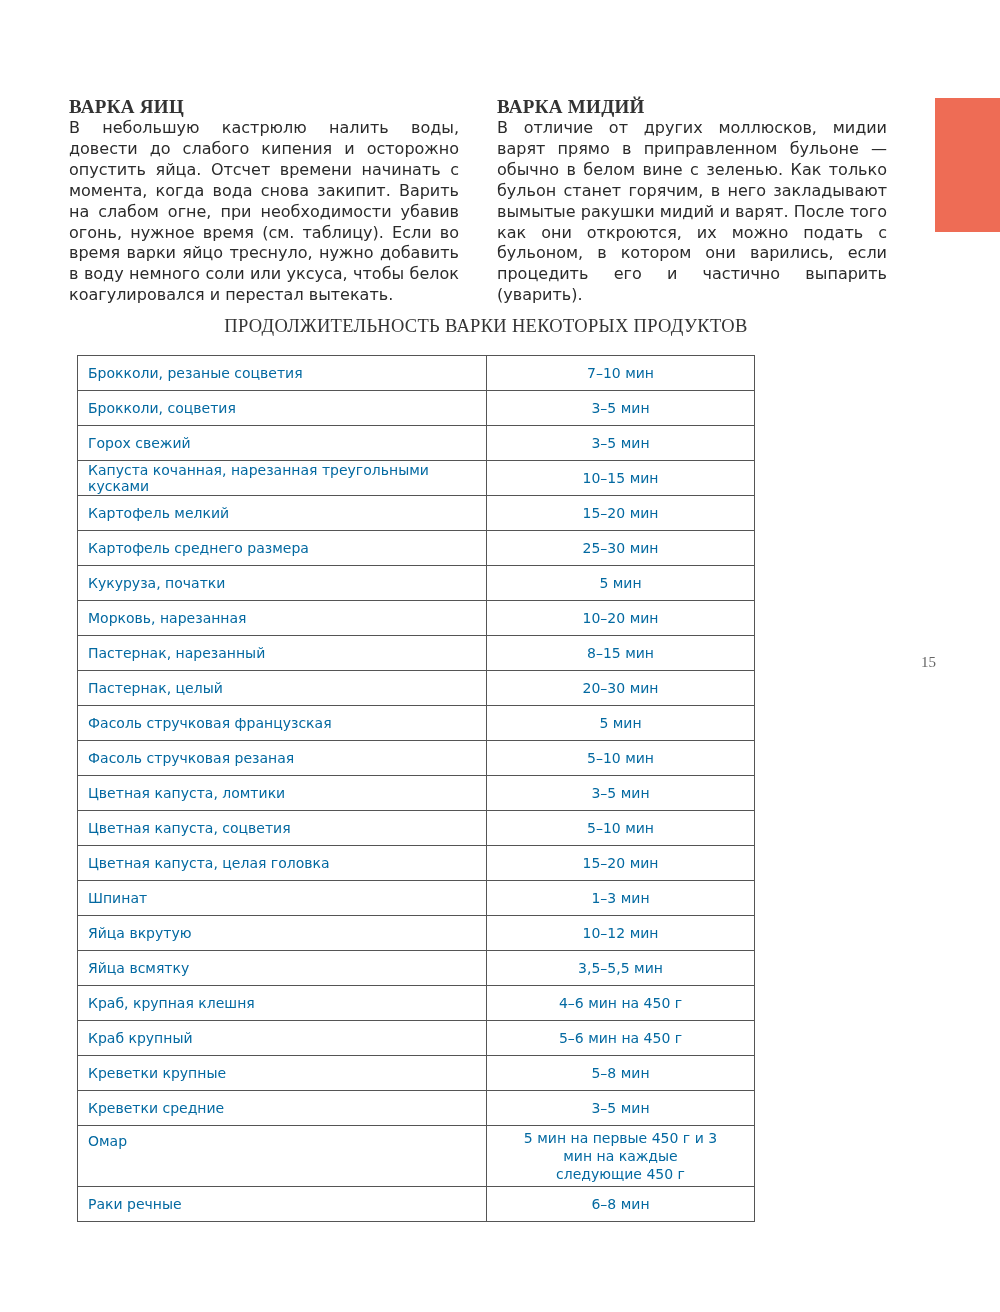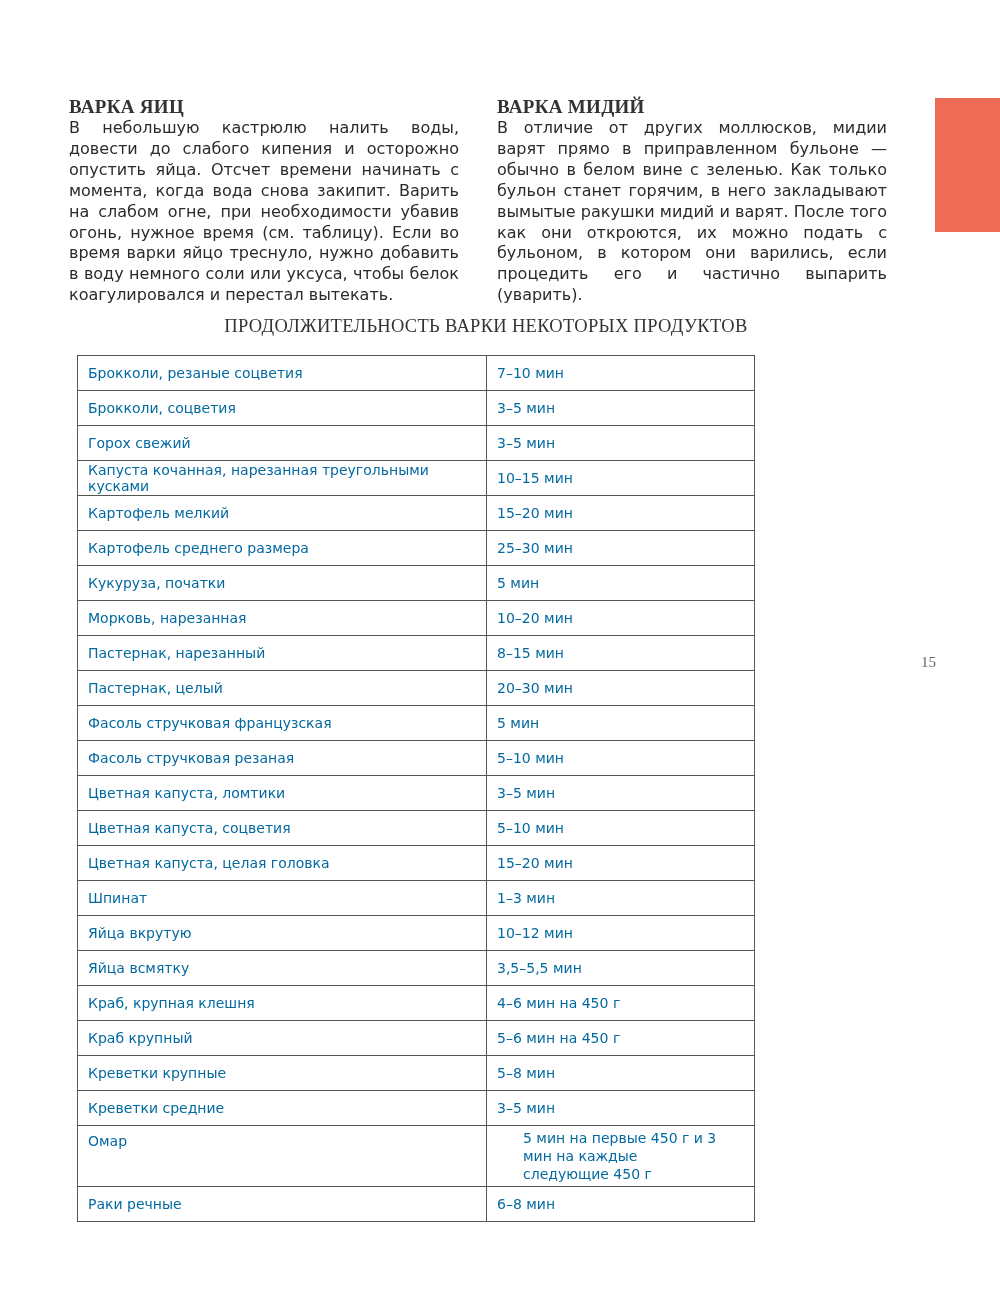--- a/index.html
+++ b/index.html
@@ -21,21 +21,21 @@
   .table-title {
     position: absolute; left: 0; width: 956px; top: 316px; text-align: center;
     font-family: "Liberation Serif", "DejaVu Serif", serif; font-size: 18.5px; color: #333; letter-spacing: 0.3px; padding-left: 8px;
   }
   table.cook {
     position: absolute; left: 69px; top: 355px; width: 678px; border-collapse: collapse;
     font-size: 14px; color: #0369a1; margin-left: 8px;
   }
   table.cook td { border: 1.3px solid #555; height: 34px; padding: 0 10px; vertical-align: middle; }
   table.cook td.name { width: 388px; text-align: left; }
-  table.cook td.time { }
+  table.cook td.time { text-align: center; }
   table.cook tr.tall td { height: 53px; }
   table.cook tr.tall td.name { vertical-align: top; padding-top: 7px; }
   table.cook tr.tall td.time { line-height: 18px; padding: 0 36px; }
   .page-num {
     position: absolute; left: 921px; top: 645px; font-family: "Liberation Serif", serif; font-size: 15px; color: #666; margin-top: 9px;
   }
 </style>
 </head>
 <body>
 

